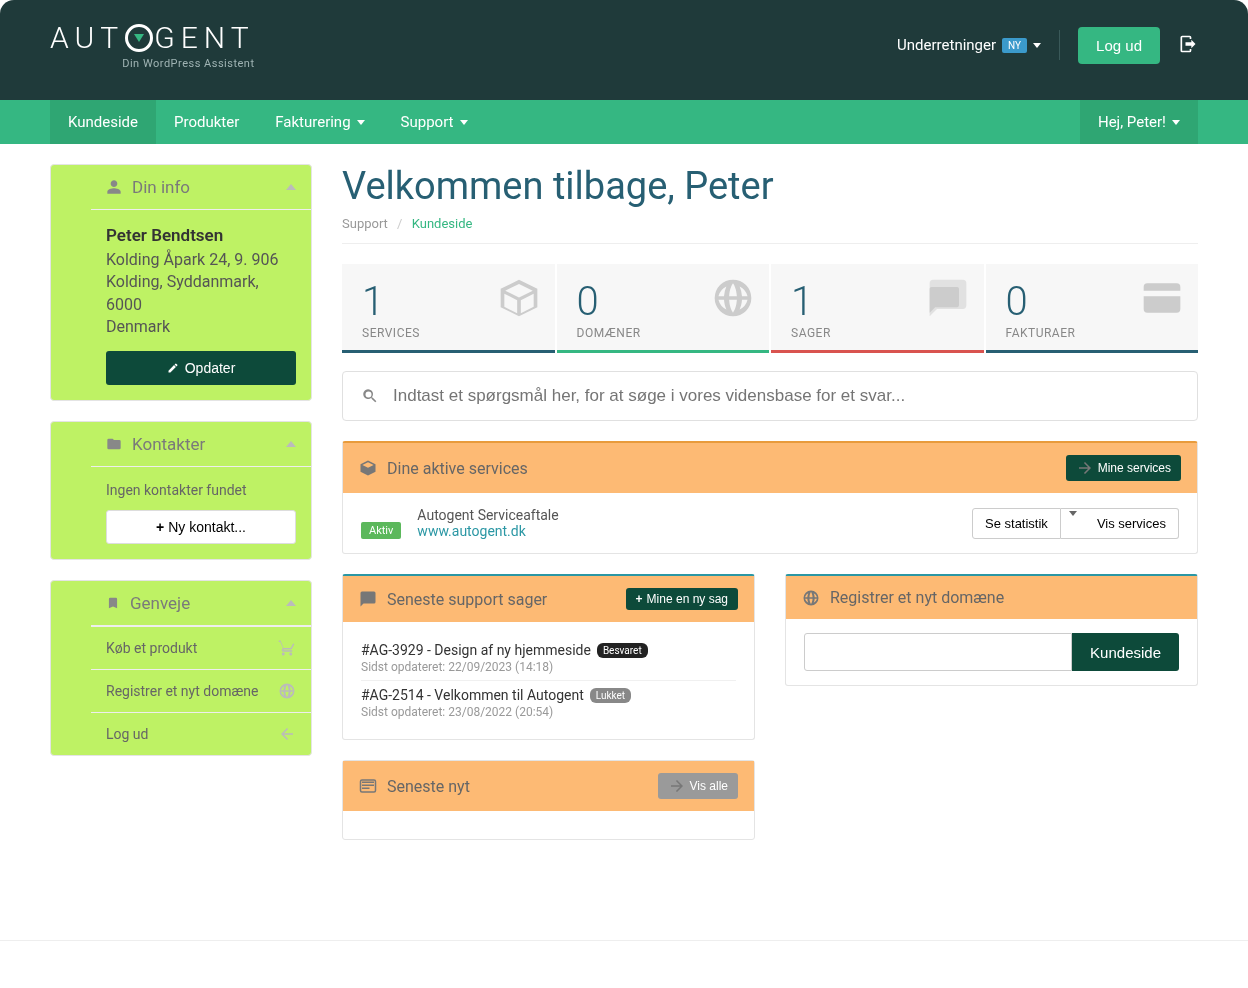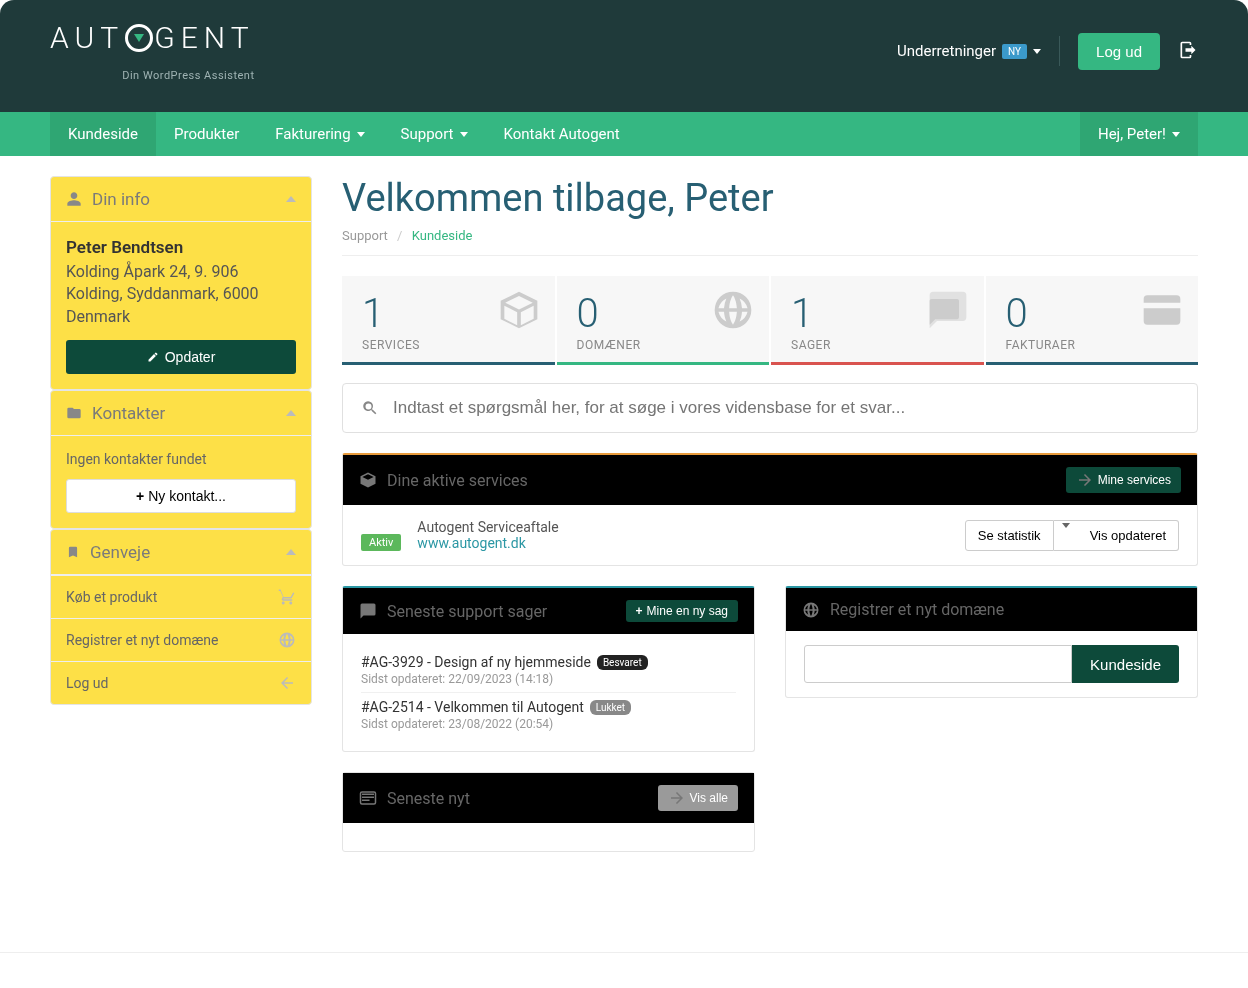--- a/index.html
+++ b/index.html
@@ -5,21 +5,21 @@
 * { box-sizing: border-box; margin: 0; padding: 0; }
 body { font-family: -apple-system, BlinkMacSystemFont, "Segoe UI", Roboto, Arial, sans-serif; background: #fff; color: #555; font-size: 14px; }
 a { text-decoration: none; color: #2b97a4; }
 
 
 .top-header { background: #1f3a3a; padding: 20px 50px 30px; display: flex; justify-content: space-between; align-items: center; border-radius: 14px 14px 0 0; }
 .logo-block { color: #fff; }
 .logo-text { font-size: 30px; font-weight: 300; letter-spacing: 6px; display: flex; align-items: center; }
 .logo-text .o-mark { display: inline-flex; align-items: center; justify-content: center; width: 28px; height: 28px; border: 3px solid #fff; border-radius: 50%; margin: 0 1px; position: relative; }
 .logo-text .o-mark::after { content: ""; width: 0; height: 0; border-left: 5px solid transparent; border-right: 5px solid transparent; border-top: 8px solid #35b782; position: absolute; }
-.logo-sub { font-size: 11px; color: #9fb3b3; letter-spacing: 0.5px; margin-top: 14px; text-align: right; }
+.logo-sub { font-size: 11px; color: #9fb3b3; letter-spacing: 0.5px; margin-top: 2px; text-align: right; }
 .header-right { display: flex; align-items: center; gap: 18px; color: #fff; }
 .notif { display: flex; align-items: center; gap: 6px; font-size: 15px; cursor: pointer; }
 .badge-ny { background: #3b9acb; color: #fff; font-size: 10px; padding: 2px 6px; border-radius: 2px; }
 .chev-down { width: 0; height: 0; border-left: 4px solid transparent; border-right: 4px solid transparent; border-top: 5px solid #fff; }
 .vdiv { width: 1px; height: 30px; background: #3a5959; }
 .btn-logout { background: #35b782; color: #fff; border: none; padding: 10px 18px; border-radius: 4px; font-size: 15px; cursor: pointer; }
 .logout-icon svg { fill: #fff; width: 20px; height: 20px; }
 
 
 .main-nav { background: #35b782; display: flex; justify-content: space-between; padding: 0 50px; }
@@ -27,21 +27,21 @@
 .nav-item { color: #fff; padding: 13px 18px; font-size: 15px; cursor: pointer; display: flex; align-items: center; gap: 6px; }
 .nav-item.active { background: #2fa673; }
 .nav-item .chev-down { border-top-color: #fff; }
 
 
 .container { display: flex; gap: 30px; padding: 20px 50px; }
 .sidebar { width: 262px; flex-shrink: 0; }
 .main { flex: 1; }
 
 
-.panel { border: 1px solid #e4e4e4; border-radius: 4px; background: #fde047; }
+.panel { border: 1px solid #e4e4e4; border-radius: 4px; margin-bottom: 20px; background: #bef264; padding-left: 40px; }
 .panel-header { padding: 12px 15px; display: flex; align-items: center; gap: 10px; color: #7a7a7a; font-size: 17px; border-bottom: 1px solid #eee; position: relative; }
 .panel-header .collapse-chev { margin-left: auto; width: 0; height: 0; border-left: 5px solid transparent; border-right: 5px solid transparent; border-bottom: 6px solid #bbb; }
 .panel-body { padding: 15px; }
 .user-name { font-weight: 600; color: #333; font-size: 17px; margin-bottom: 4px; }
 .user-addr { color: #555; font-size: 16px; line-height: 1.4; }
 .btn-dark { background: #0d4a3a; color: #fff; border: none; width: 100%; padding: 9px; border-radius: 3px; font-size: 14px; cursor: pointer; display: flex; align-items: center; justify-content: center; gap: 6px; margin-top: 12px; }
 .btn-outline { background: #fff; border: 1px solid #ddd; width: 100%; padding: 8px; border-radius: 3px; font-size: 14px; cursor: pointer; display: flex; align-items: center; justify-content: center; gap: 4px; }
 .no-contacts { color: #666; padding-bottom: 12px; }
 
 .shortcut-list { }
@@ -65,21 +65,21 @@
 .stat-icon { position: absolute; right: 14px; top: 12px; }
 .stat-icon svg { width: 44px; height: 44px; fill: #ccc; }
 
 .search-wrap { border: 1px solid #e0e0e0; border-radius: 4px; padding: 14px 18px; display: flex; align-items: center; gap: 14px; margin-bottom: 20px; }
 .search-wrap svg { width: 18px; height: 18px; fill: #888; }
 .search-wrap input { border: none; outline: none; flex: 1; font-size: 17px; color: #777; }
 
 .card { border: 1px solid #e4e4e4; border-radius: 3px; margin-bottom: 20px; }
 .card.topbar-orange { border-top: 2px solid #e89b3c; }
 .card.topbar-teal { border-top: 2px solid #2b97a4; }
-.card-header { background: #000000; padding: 12px 16px; display: flex; align-items: center; gap: 10px; font-size: 16px; color: #666; }
+.card-header { background: #fdba74; padding: 12px 16px; display: flex; align-items: center; gap: 10px; font-size: 16px; color: #666; }
 .card-header svg { width: 18px; height: 18px; fill: #777; }
 .card-header .hdr-btn { margin-left: auto; background: #0d4a3a; color: #fff; border: none; padding: 4px 10px; border-radius: 3px; font-size: 12px; cursor: pointer; display: flex; align-items: center; gap: 4px; }
 .card-header .hdr-btn.gray { background: #9a9a9a; }
 .card-body { padding: 14px 18px; }
 .service-row { display: flex; align-items: flex-end; gap: 16px; }
 .badge-aktiv { background: #5cb85c; color: #fff; font-size: 11px; padding: 2px 8px; border-radius: 2px; }
 .service-info .s-name { color: #555; font-size: 14px; }
 .service-info .s-domain { color: #2b97a4; font-size: 14px; }
 .btn-group { margin-left: auto; display: flex; }
 .btn-group button { background: #fff; border: 1px solid #ccc; padding: 7px 12px; font-size: 13px; cursor: pointer; }
@@ -134,21 +134,20 @@
     <div class="nav-item active">Kundeside</div>
     <div class="nav-item">Produkter</div>
     <div class="nav-item">
         <span>Fakturering</span>
         <span class="chev-down"></span>
       </div>
     <div class="nav-item">
         <span>Support</span>
         <span class="chev-down"></span>
       </div>
-    <div class="nav-item">Kontakt Autogent</div>
   </div>
   <div class="nav-right">
     <div class="nav-item active">
         <span>Hej, Peter!</span>
         <span class="chev-down"></span>
       </div>
   </div>
 </div>
 
 <div class="container">
@@ -289,21 +288,21 @@
       <div class="card-body">
         <div class="service-row">
           <span class="badge-aktiv">Aktiv</span>
           <div class="service-info">
             <div class="s-name">Autogent Serviceaftale</div>
             <a class="s-domain">www.autogent.dk</a>
           </div>
           <div class="btn-group">
             <button>Se statistik</button>
             <button class="dd"><span class="chev-down" style="border-top-color:#666"></span></button>
-            <button>Vis opdateret</button>
+            <button>Vis services</button>
           </div>
         </div>
       </div>
     </div>
 
     <div class="two-col">
       <div>
         <div class="card topbar-teal">
           <div class="card-header">
             <svg viewBox="0 0 24 24">

